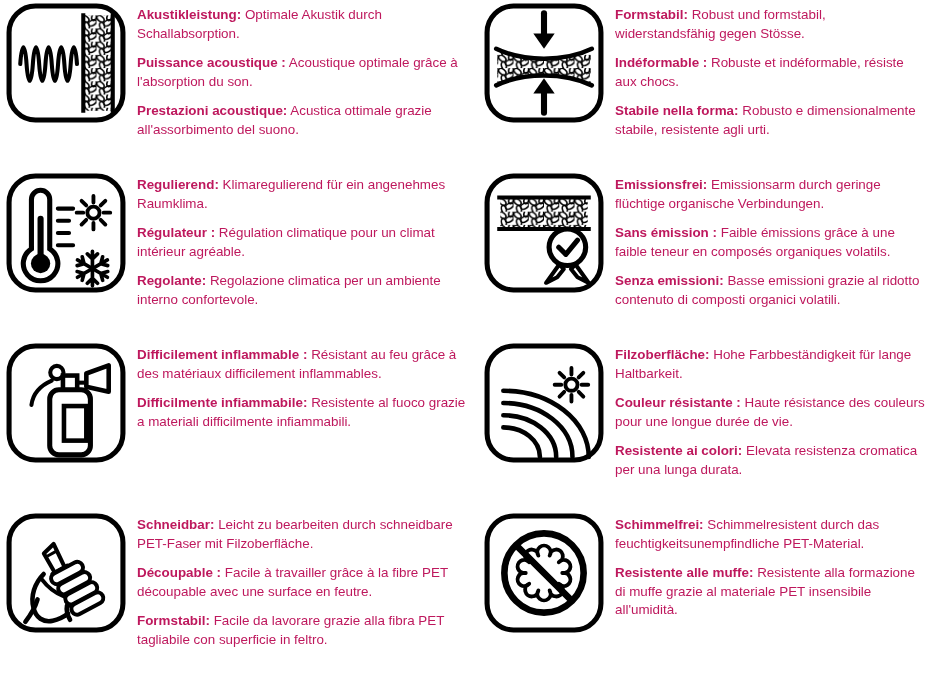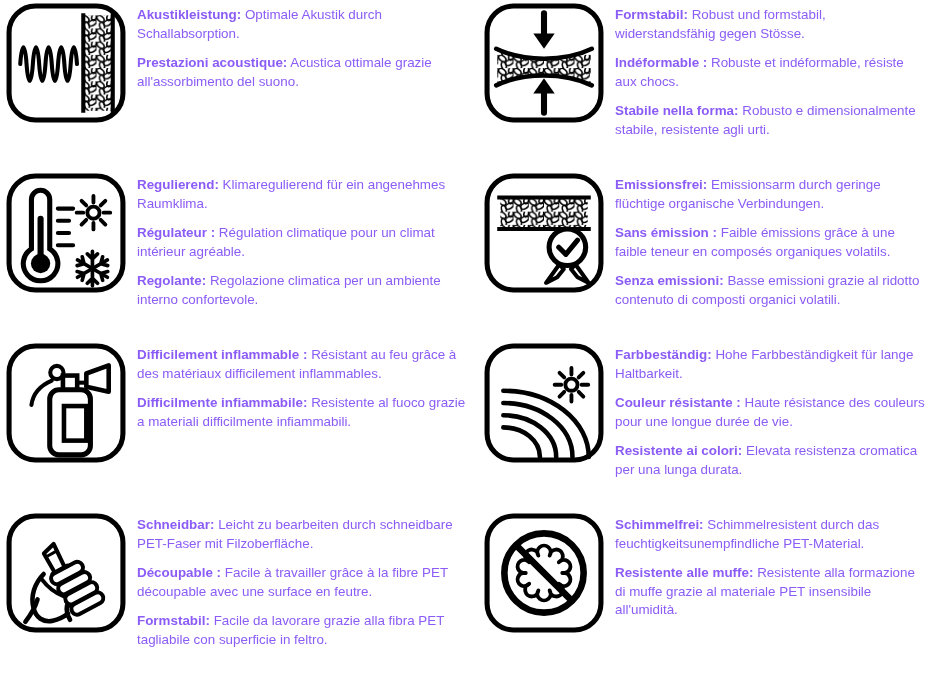--- a/index.html
+++ b/index.html
@@ -1,19 +1,19 @@
 <!DOCTYPE html>
 <html><head>
 <meta charset="utf-8">
 <style>
   html,body{margin:0;padding:0;background:#ffffff;}
   .page{
     width:936px;height:680px;overflow:hidden;background:#fff;
     font-family:"Liberation Sans","DejaVu Sans",sans-serif;
-    color:#8b5cf6;
+    color:#be185d;
   }
   .grid{
     display:grid;
     grid-template-columns:478px 458px;
     grid-auto-rows:170px;
   }
   .tile{display:flex;align-items:flex-start;padding-left:5px;padding-top:2px;box-sizing:border-box;}
   .icon-box{width:122px;height:122px;flex:0 0 auto;}
   .icon-box svg{display:block;}
   .texts{flex:1 1 auto;padding:4px 8px 0 10px;}
@@ -48,20 +48,21 @@
       <div class="icon-box">
         <svg width="122" height="122" viewBox="0 0 120 120">
           <rect x="4" y="4" width="112" height="112" rx="26" fill="#fff" stroke="#000" stroke-width="5"></rect>
           <rect x="77" y="13" width="29" height="94" fill="url(#loops)"></rect>
           <path d="M77 11 V109 M106 11 V109" stroke="#000" stroke-width="4" fill="none"></path>
           <path d="M15 61 c1.5 -22 4.7 -22 6.2 0 c1.5 22 4.7 22 6.2 0 c1.5 -22 4.7 -22 6.2 0 c1.5 22 4.7 22 6.2 0 c1.5 -22 4.7 -22 6.2 0 c1.5 22 4.7 22 6.2 0 c1.5 -22 4.7 -22 6.2 0 c1.5 22 4.7 22 6.2 0 c1.5 -22 4.7 -22 6.2 0" fill="none" stroke="#000" stroke-width="4" stroke-linecap="round"></path>
         </svg>
       </div>
       <div class="texts">
         <p><b>Akustikleistung:</b> <span>Optimale Akustik durch Schallabsorption.</span></p>
+        <p><b>Puissance acoustique :</b> <span>Acoustique optimale grâce à l'absorption du son.</span></p>
         <p><b>Prestazioni acoustique:</b> <span>Acustica ottimale grazie all'assorbimento del suono.</span></p>
       </div>
     </div>
 
     <div class="tile">
       <div class="icon-box">
         <svg width="122" height="122" viewBox="0 0 120 120">
           <rect x="4" y="4" width="112" height="112" rx="26" fill="#fff" stroke="#000" stroke-width="5"></rect>
           <path d="M14 47 C40 59 80 59 106 47 L106 81 C80 69 40 69 14 81 Z" fill="url(#loops)"></path>
           <path d="M13 46 C40 59 80 59 107 46 M13 82 C40 69 80 69 107 82" fill="none" stroke="#000" stroke-width="4.5" stroke-linecap="round"></path>
@@ -146,21 +147,21 @@
           <g fill="none" stroke="#000" stroke-width="4.5" stroke-linecap="round">
             <path d="M20 84 A36 29 0 0 1 56 113"></path>
             <path d="M20 72 A52 41 0 0 1 72 113"></path>
             <path d="M20 60 A68 53 0 0 1 88 113"></path>
             <path d="M20 48 A84 65 0 0 1 104 113"></path>
           </g>
           <use href="#sunG" transform="translate(87,42)"></use>
         </svg>
       </div>
       <div class="texts">
-        <p><b>Farbbeständig:</b> <span>Hohe Farbbeständigkeit für lange Haltbarkeit.</span></p>
+        <p><b>Filzoberfläche:</b> <span>Hohe Farbbeständigkeit für lange Haltbarkeit.</span></p>
         <p><b>Couleur résistante :</b> <span>Haute résistance des couleurs pour une longue durée de vie.</span></p>
         <p><b>Resistente ai colori:</b> <span>Elevata resistenza cromatica per una lunga durata.</span></p>
       </div>
     </div>
 
     <div class="tile">
       <div class="icon-box">
         <svg width="122" height="122" viewBox="0 0 120 120">
           <rect x="4" y="4" width="112" height="112" rx="26" fill="#fff" stroke="#000" stroke-width="5"></rect>
           <path d="M20 108 C27 99 30 93 32 86 M64 106 C61 101 60 97 61 92" fill="none" stroke="#000" stroke-width="4.5" stroke-linecap="round"></path>

